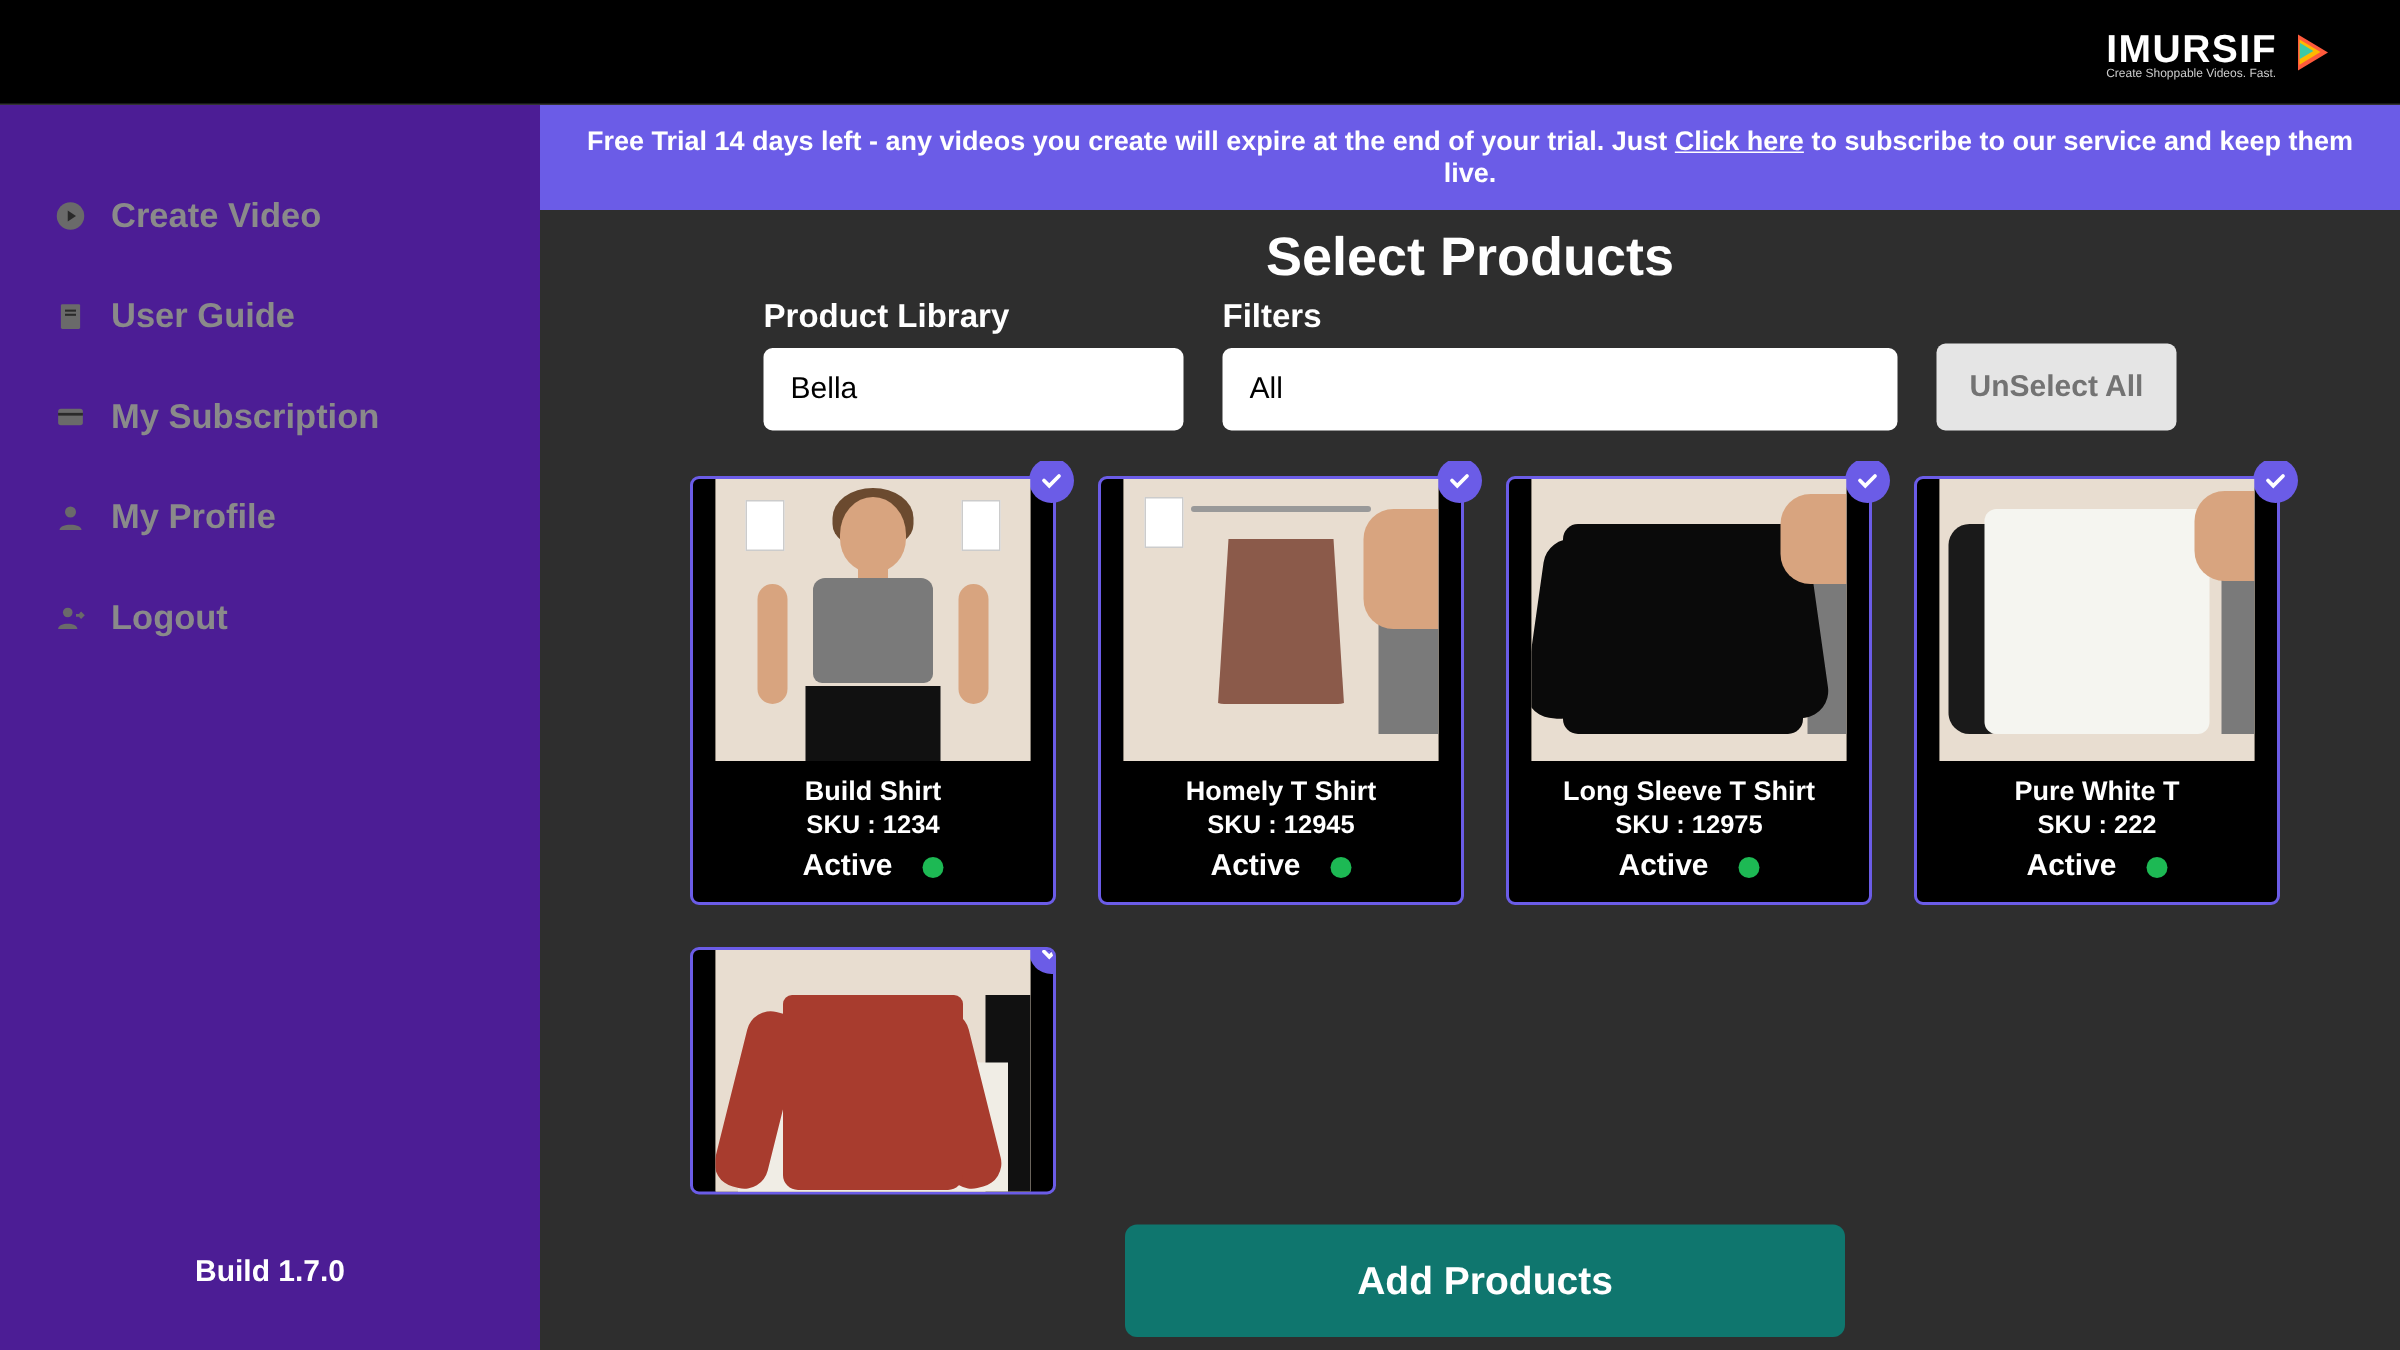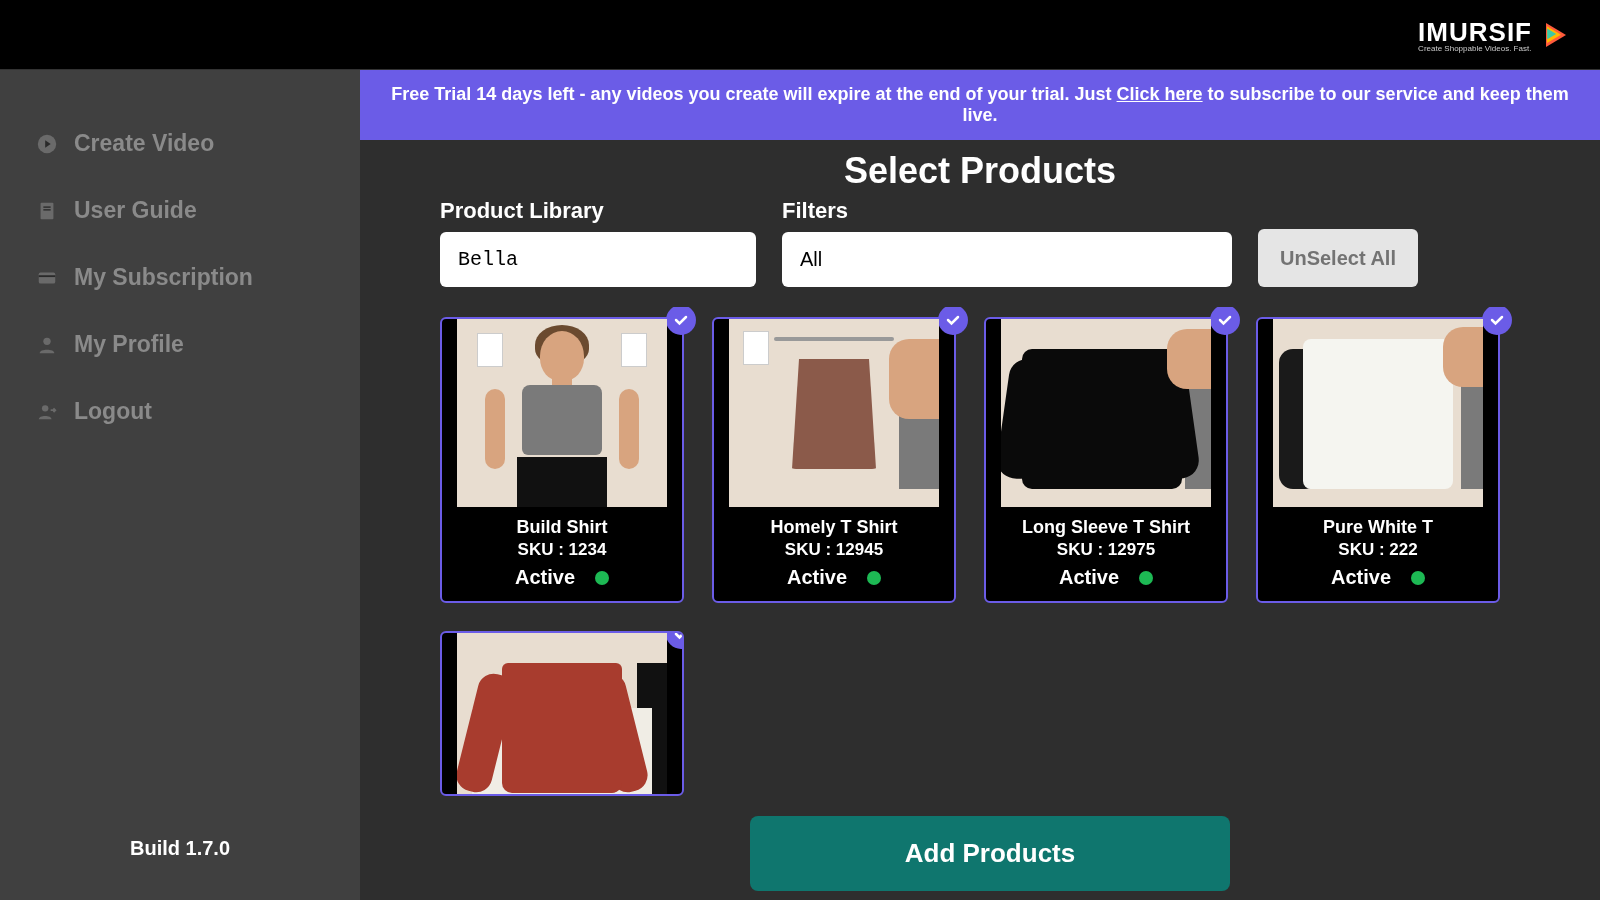--- a/index.html
+++ b/index.html
@@ -10,31 +10,31 @@
   width: 1600px;
   height: 900px;
   overflow: hidden;
 }
 .topbar {
   height: 70px;
   background: #000;
   display: flex;
   align-items: center;
   justify-content: flex-end;
-  padding: 0 30px;
+  padding: 0 44px;
   border-bottom: 1px solid #333;
 }
 .logo-wrap { display: flex; align-items: center; gap: 8px; }
 .logo-text { font-weight: 900; font-size: 26px; letter-spacing: 1px; }
 .logo-sub { font-size: 8px; color: #ccc; display:block; margin-top:-4px; letter-spacing:0;}
 .logo-icon { width: 30px; height: 30px; }
 .layout { display: flex; height: 830px; }
 .sidebar {
   width: 360px;
-  background: #404040;
+  background: #4c1d95;
   display: flex;
   flex-direction: column;
   padding-top: 40px;
 }
 .nav-item {
   display: flex;
   align-items: center;
   gap: 16px;
   padding: 20px 36px;
   color: #8a8a8a;
@@ -50,20 +50,21 @@
   color: #fff;
   font-size: 20px;
   font-weight: 700;
 }
 .main {
   flex: 1;
   background: #2e2e2e;
   display: flex;
   flex-direction: column;
   overflow: hidden;
+  align-items: center;
 }
 .banner {
   background: #6b5ce7;
   color: #fff;
   text-align: center;
   padding: 14px 20px;
   font-size: 18px;
   font-weight: 600;
 }
 .banner a { color: #fff; text-decoration: underline; }
@@ -83,21 +84,21 @@
 .ctrl-label { font-size: 22px; font-weight: 700; }
 .ctrl-input {
   background: #fff;
   color: #000;
   border: none;
   border-radius: 6px;
   padding: 16px 18px;
   font-size: 20px;
   font-weight: 500;
 }
-#lib { width: 316px; font-family: Liberation Mono, monospace; }
+#lib { width: 280px; }
 #filt { width: 450px; }
 .unselect-btn {
   background: #e5e5e5;
   color: #737373;
   border: none;
   border-radius: 6px;
   padding: 16px 22px;
   font-size: 20px;
   font-weight: 600;
   cursor: pointer;

